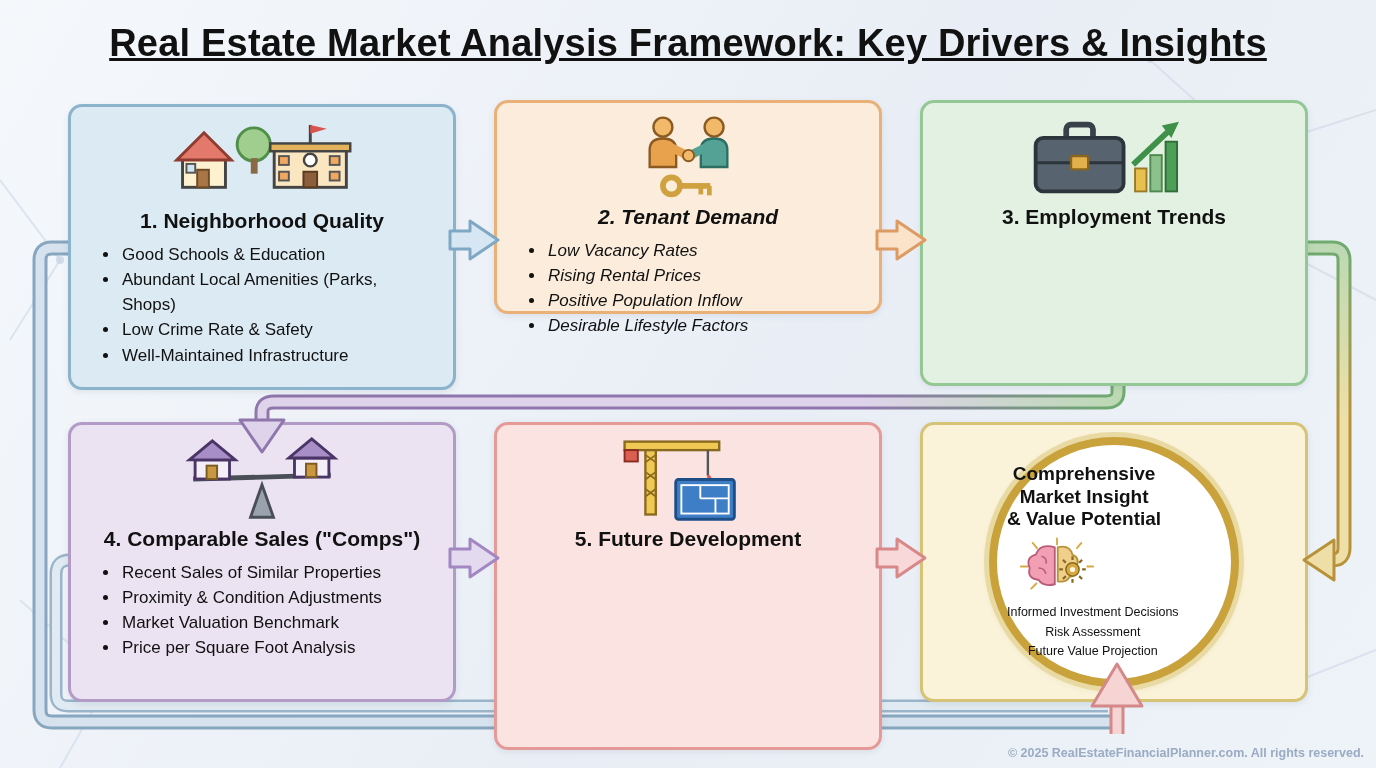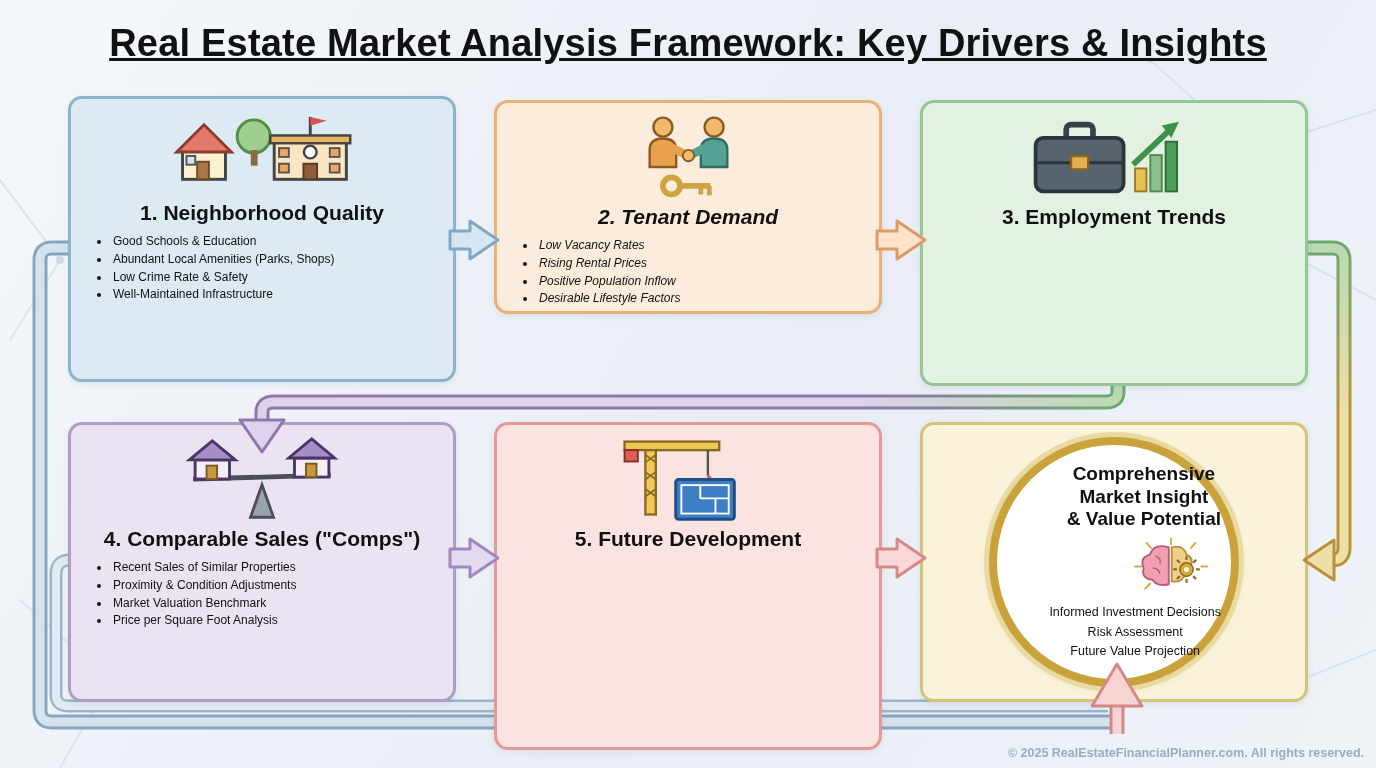--- a/index.html
+++ b/index.html
@@ -12,35 +12,35 @@
   svg.layer{position:absolute;left:0;top:0;width:1376px;height:768px;pointer-events:none;}
   .back{z-index:1}.front{z-index:3}
   .title{
     position:absolute;top:22px;left:0;width:100%;margin:0;text-align:center;
     font-size:38px;font-weight:bold;letter-spacing:.2px;z-index:2;text-decoration:underline;
   }
   .box{
     position:absolute;width:388px;border-radius:14px;border:3px solid;box-sizing:border-box;
     padding:8px 16px;z-index:2;box-shadow:0 2px 6px rgba(60,80,110,.10);
   }
-  .b1{left:68px;top:96px;height:286px;background:#dceaf3;border-color:#8bb3cc;}
+  .b1{left:68px;top:104px;height:286px;background:#dceaf3;border-color:#8bb3cc;}
   .b2{left:494px;top:100px;height:214px;background:#fcecdb;border-color:#e9b078;font-style:italic;}
   .b3{left:920px;top:100px;height:286px;background:#e3f1e2;border-color:#93c793;}
   .b4{left:68px;top:422px;height:280px;background:#ebe3f2;border-color:#b39bc8;}
   .b5{left:494px;top:422px;height:328px;background:#fbe3e2;border-color:#e59a98;}
   .b6{left:920px;top:422px;height:280px;background:#faf3d9;border-color:#d6c376;
       display:flex;align-items:center;justify-content:center;}
   .icon{height:92px;display:flex;align-items:center;justify-content:center;}
   .box h2{margin:2px 0 8px;text-align:center;font-size:21px;font-weight:bold;}
-  .box ul{margin:0;padding-left:24px;font-size:12px;line-height:1.48;}
+  .box ul{margin:9px;padding-left:24px;font-size:17px;line-height:1.48;}
   .box li{padding-left:2px;}
   .insight-circle{
     width:250px;height:250px;border-radius:50%;background:#fff;
     border:8px solid #c9a23c;box-shadow:0 0 0 5px #e8daa2,0 2px 8px rgba(120,90,20,.18);
-    display:flex;flex-direction:column;align-items:flex-end;justify-content:center;
+    display:flex;flex-direction:column;align-items:flex-start;justify-content:center;
     text-align:center;padding:10px;box-sizing:border-box;
   }
   .ic-title{font-size:19px;font-weight:bold;line-height:1.2;}
   .ic-title span{display:block;}
   .icon.small{height:64px;margin:5px 0 3px;}
   .ic-outcomes{font-size:12.5px;line-height:1.55;font-weight:normal;}
   .footer{
     position:absolute;right:12px;bottom:8px;font-size:12.5px;font-weight:bold;
     color:#9aabc4;z-index:4;
   }

